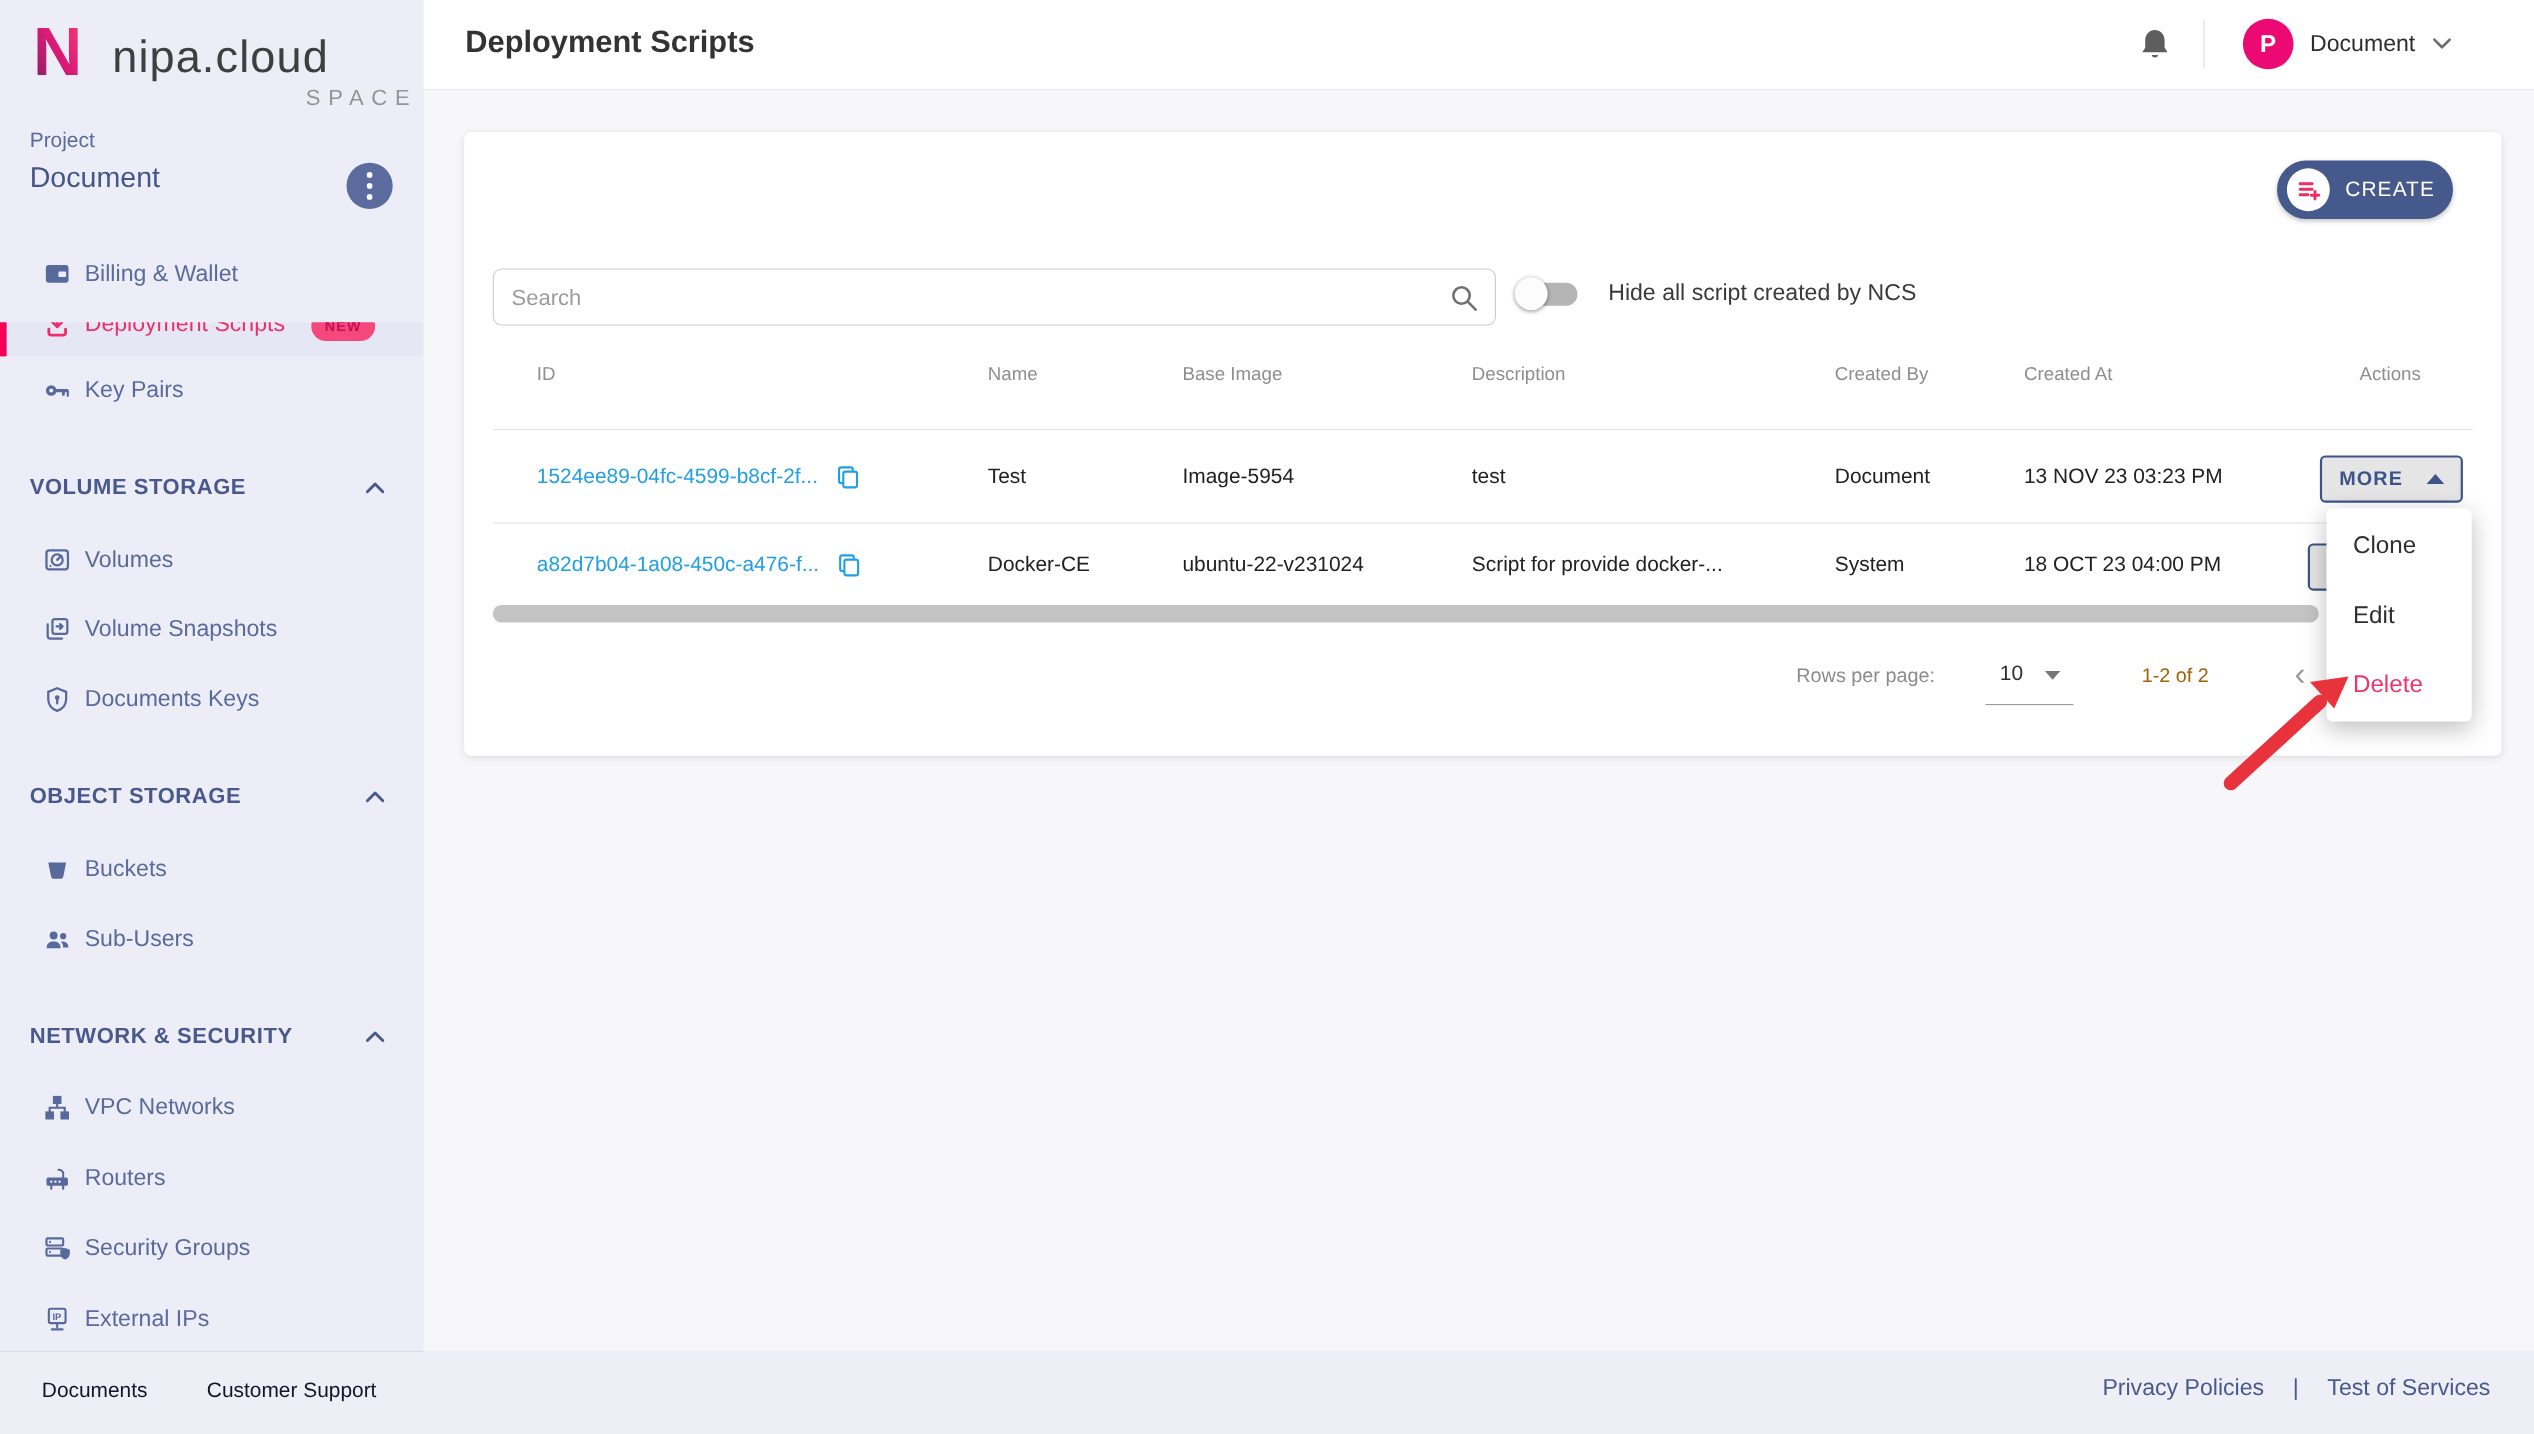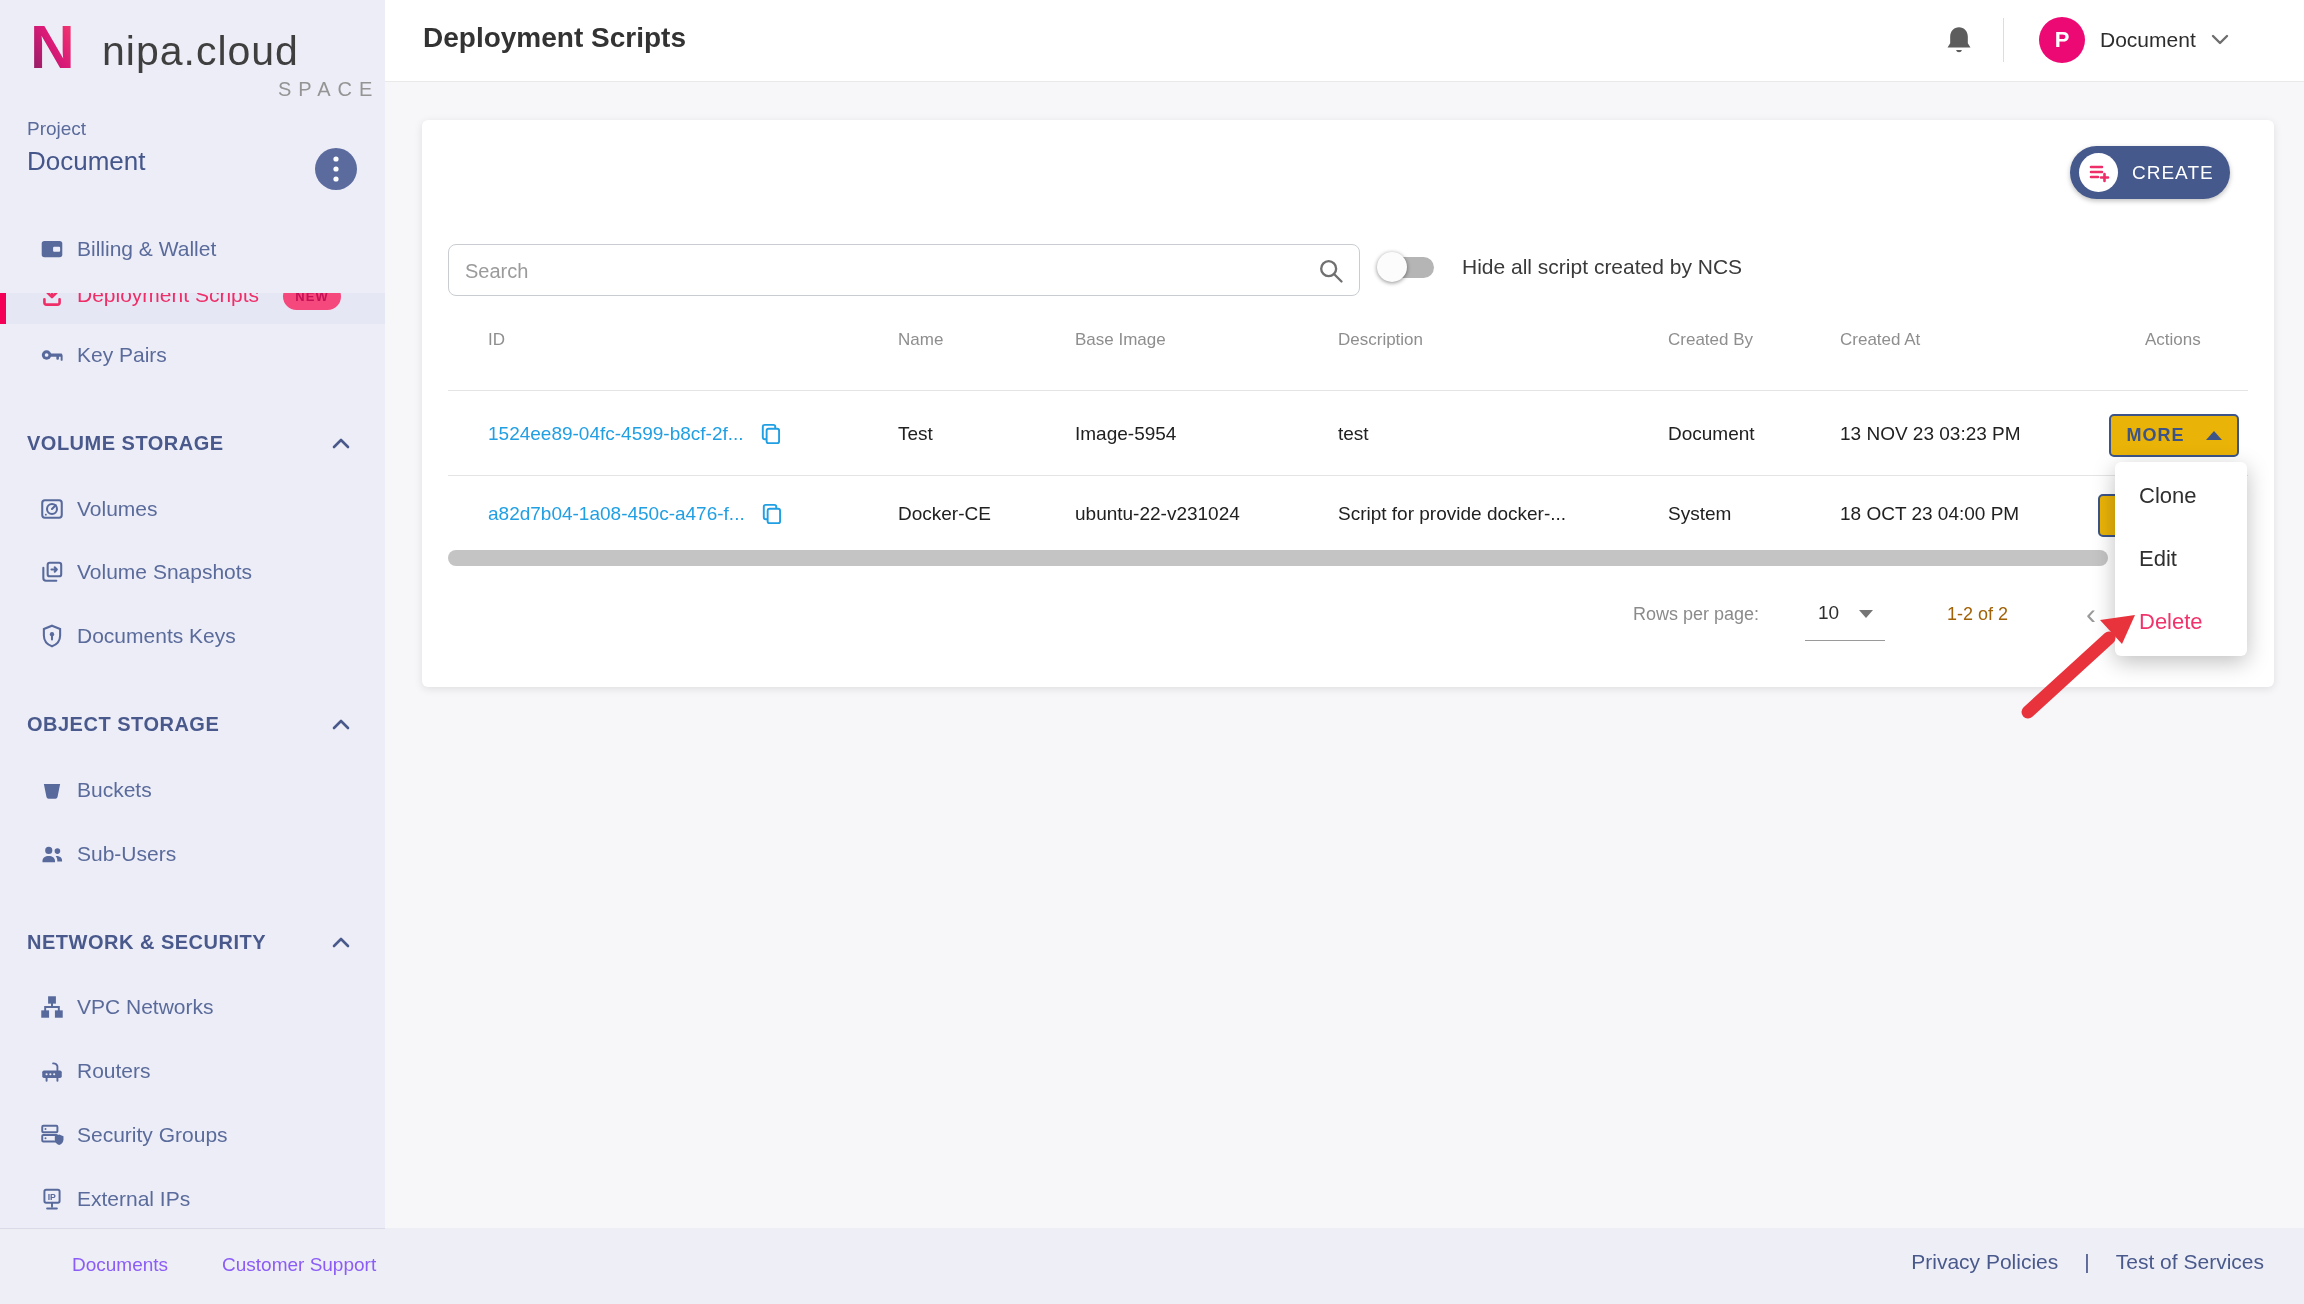--- a/index.html
+++ b/index.html
@@ -50,21 +50,21 @@
   .switch-label{position:absolute;left:1040px;top:135px;font-size:21px;color:#3a3a3a;}
 
   
   .th{position:absolute;top:210px;font-size:17px;color:#8e8e8e;}
   .tdivider{position:absolute;left:26px;width:1800px;height:1px;background:#e4e4e4;}
   .cell{position:absolute;font-size:19px;color:#212121;white-space:nowrap;}
   .idcell{color:#219fe3;cursor:pointer;display:flex;align-items:center;gap:14px;}
   .copy-ic{width:23px;height:23px;color:#219fe3;cursor:pointer;flex:none;}
   .c-id{left:66px;} .c-name{left:476px;} .c-base{left:653px;} .c-desc{left:916px;}
   .c-by{left:1246px;} .c-at{left:1418px;} .c-act{left:1723px;}
-  .more-btn{position:absolute;width:130px;height:43px;border:2px solid #3c5488;border-radius:5px;background:#eab308;box-sizing:border-box;display:flex;align-items:center;justify-content:center;gap:21px;cursor:pointer;}
+  .more-btn{position:absolute;width:130px;height:43px;border:2px solid #3c5488;border-radius:5px;background:#e5e5e5;box-sizing:border-box;display:flex;align-items:center;justify-content:center;gap:21px;cursor:pointer;}
   .more-txt{font-size:18px;font-weight:bold;color:#3c5488;letter-spacing:1px;}
   .caret-up{width:0;height:0;border-left:8px solid transparent;border-right:8px solid transparent;border-bottom:9px solid #3c5488;}
   .hscroll{position:absolute;left:26px;top:430px;width:1660px;height:16px;border-radius:8px;background:#c4c4c4;cursor:pointer;}
 
   
   .pg-label{position:absolute;left:1211px;top:484px;font-size:18px;color:#8b8b8b;}
   .pg-value{position:absolute;left:1396px;top:482px;font-size:19px;color:#2f2f2f;cursor:pointer;}
   .pg-caret{position:absolute;left:1437px;top:490px;width:0;height:0;border-left:7px solid transparent;border-right:7px solid transparent;border-top:8px solid #757575;cursor:pointer;}
   .pg-underline{position:absolute;left:1383px;top:520px;width:80px;height:1px;background:#9a9a9a;}
   .pg-range{position:absolute;left:1525px;top:484px;font-size:18px;color:#a16207;}
@@ -74,21 +74,21 @@
   .menu{position:absolute;left:1693px;top:342px;width:132px;height:194px;background:#fff;border-radius:6px;box-shadow:0 6px 22px rgba(0,0,0,0.25);z-index:6;}
   .menu-item{position:absolute;left:0;width:132px;height:64px;display:flex;align-items:center;padding-left:24px;box-sizing:border-box;font-size:22px;color:#2f2f2f;cursor:pointer;}
   .menu-item.danger{color:#f0336b;}
 
   
   .arrow-svg{position:absolute;left:1985px;top:580px;z-index:10;pointer-events:none;}
 
   
   .footer-band{position:absolute;left:0;top:1228px;width:2304px;height:76px;background:#edeef6;z-index:4;}
   .fb-side-divider{position:absolute;left:0;top:0;width:385px;height:1px;background:#d9dbe9;}
-  .fb-link-left{position:absolute;top:26px;font-size:19px;color:#8b5cf6;cursor:pointer;margin-left:34px;}
+  .fb-link-left{position:absolute;top:26px;font-size:19px;color:#0f172a;cursor:pointer;}
   .fb-right{position:absolute;right:40px;top:22px;display:flex;gap:26px;align-items:center;font-size:21px;color:#49598c;}
   .fb-right .lnk{cursor:pointer;}
   .fb-sep{color:#49598c;}
 </style>
 </head>
 <body>
 
 <div class="app">
 
   <div class="sidebar">

